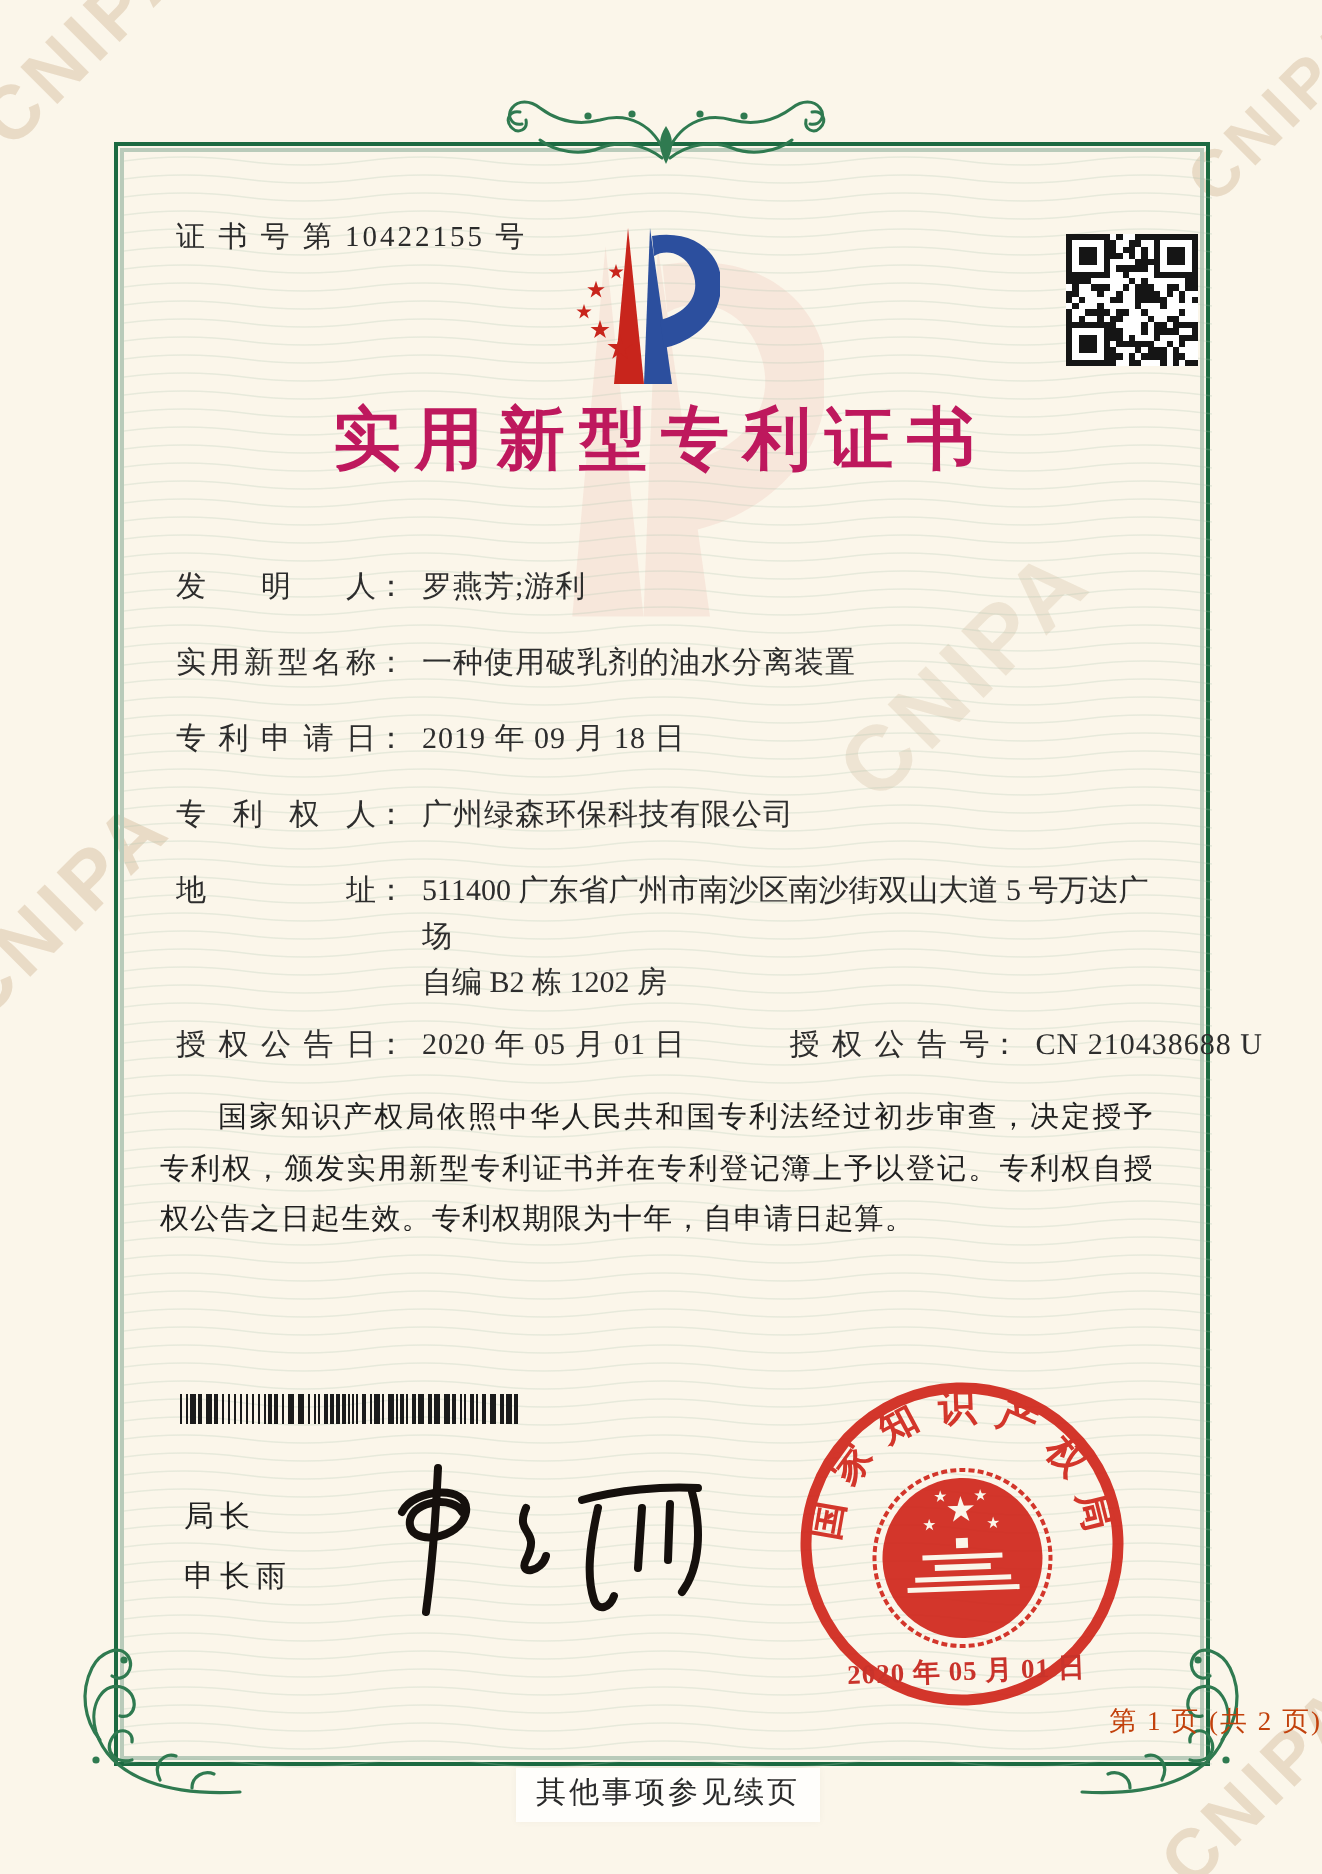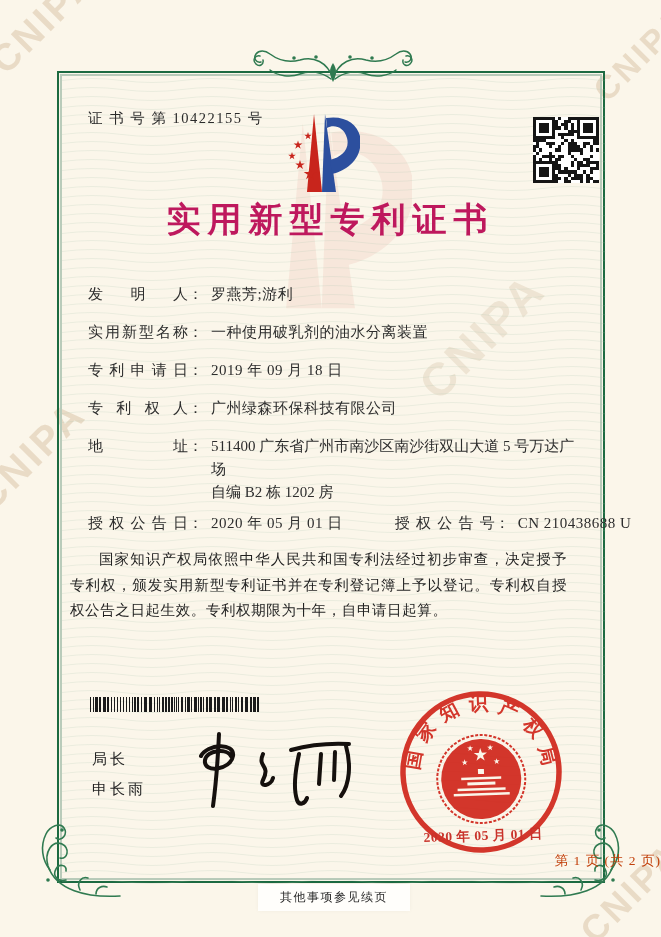--- a/index.html
+++ b/index.html
@@ -22,32 +22,32 @@
          letter-spacing:7px;color:#be185d;}
   
   .fields{left:88px;top:283px;width:490px;font-size:15px;}
   .frow{margin-bottom:15px;line-height:23px;white-space:nowrap;}
   .flabel{display:inline-block;width:100px;text-align:justify;text-align-last:justify;vertical-align:top;}
   .fcolon{display:inline-block;margin-right:8px;}
   .fvalue{letter-spacing:.5px;}
   .addr-wrap{display:inline-block;vertical-align:top;white-space:normal;width:375px;}
   .grant-no-group{margin-left:52px;}
   
-  .paras{left:70px;top:547px;width:497px;font-size:14.5px;line-height:25.5px;
+  .paras{left:80px;top:547px;width:497px;font-size:14.5px;line-height:25.5px;
          letter-spacing:.6px;color:#1f1f1f;text-align:justify;}
   .paras p{margin:0;text-indent:2em;}
   
   .barcode{left:90px;top:697px;width:172px;height:15px;}
   .signer{left:92px;top:744px;font-family:"Liberation Sans","DejaVu Sans",sans-serif;
           font-size:15px;line-height:30px;letter-spacing:3px;color:#222;}
   .signature{left:183px;top:726px;width:180px;height:95px;}
   .seal{left:394px;top:687px;width:174px;height:172px;}
   .pageinfo{left:0;top:852px;width:661px;text-align:right;font-size:13.5px;letter-spacing:1px;color:#c2410c;}
   .cont-tab{left:258px;top:884px;width:152px;height:27px;background:#fffefb;
-            text-align:center;font-size:12px;line-height:27px;letter-spacing:1.5px;color:#2a2a2a;
+            text-align:center;font-size:15px;line-height:27px;letter-spacing:1.5px;color:#2a2a2a;
             box-shadow:0 0 4px rgba(0,0,0,.04);}
   .orn-top{left:238px;top:48px;width:190px;height:42px;}
   .orn-bl{left:36px;top:810px;width:90px;height:90px;}
   .orn-br{left:535px;top:810px;width:90px;height:90px;transform:scaleX(-1);}
   svg{display:block;}
   .seal text{font-family:"Liberation Serif","DejaVu Serif",serif;font-weight:700;}
 </style>
 </head>
 <body>
 

